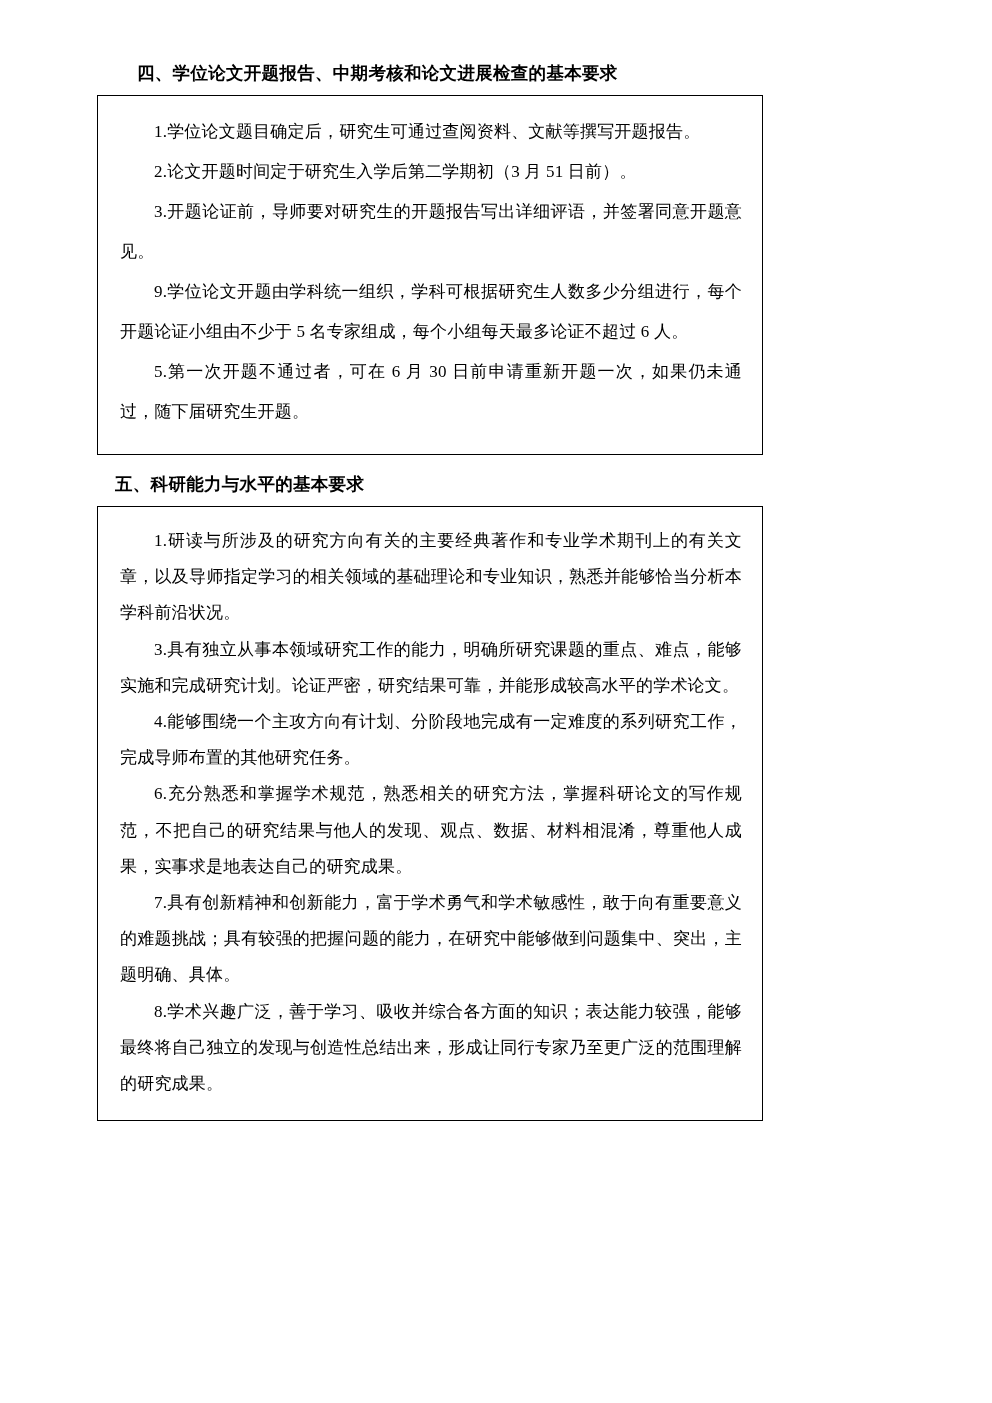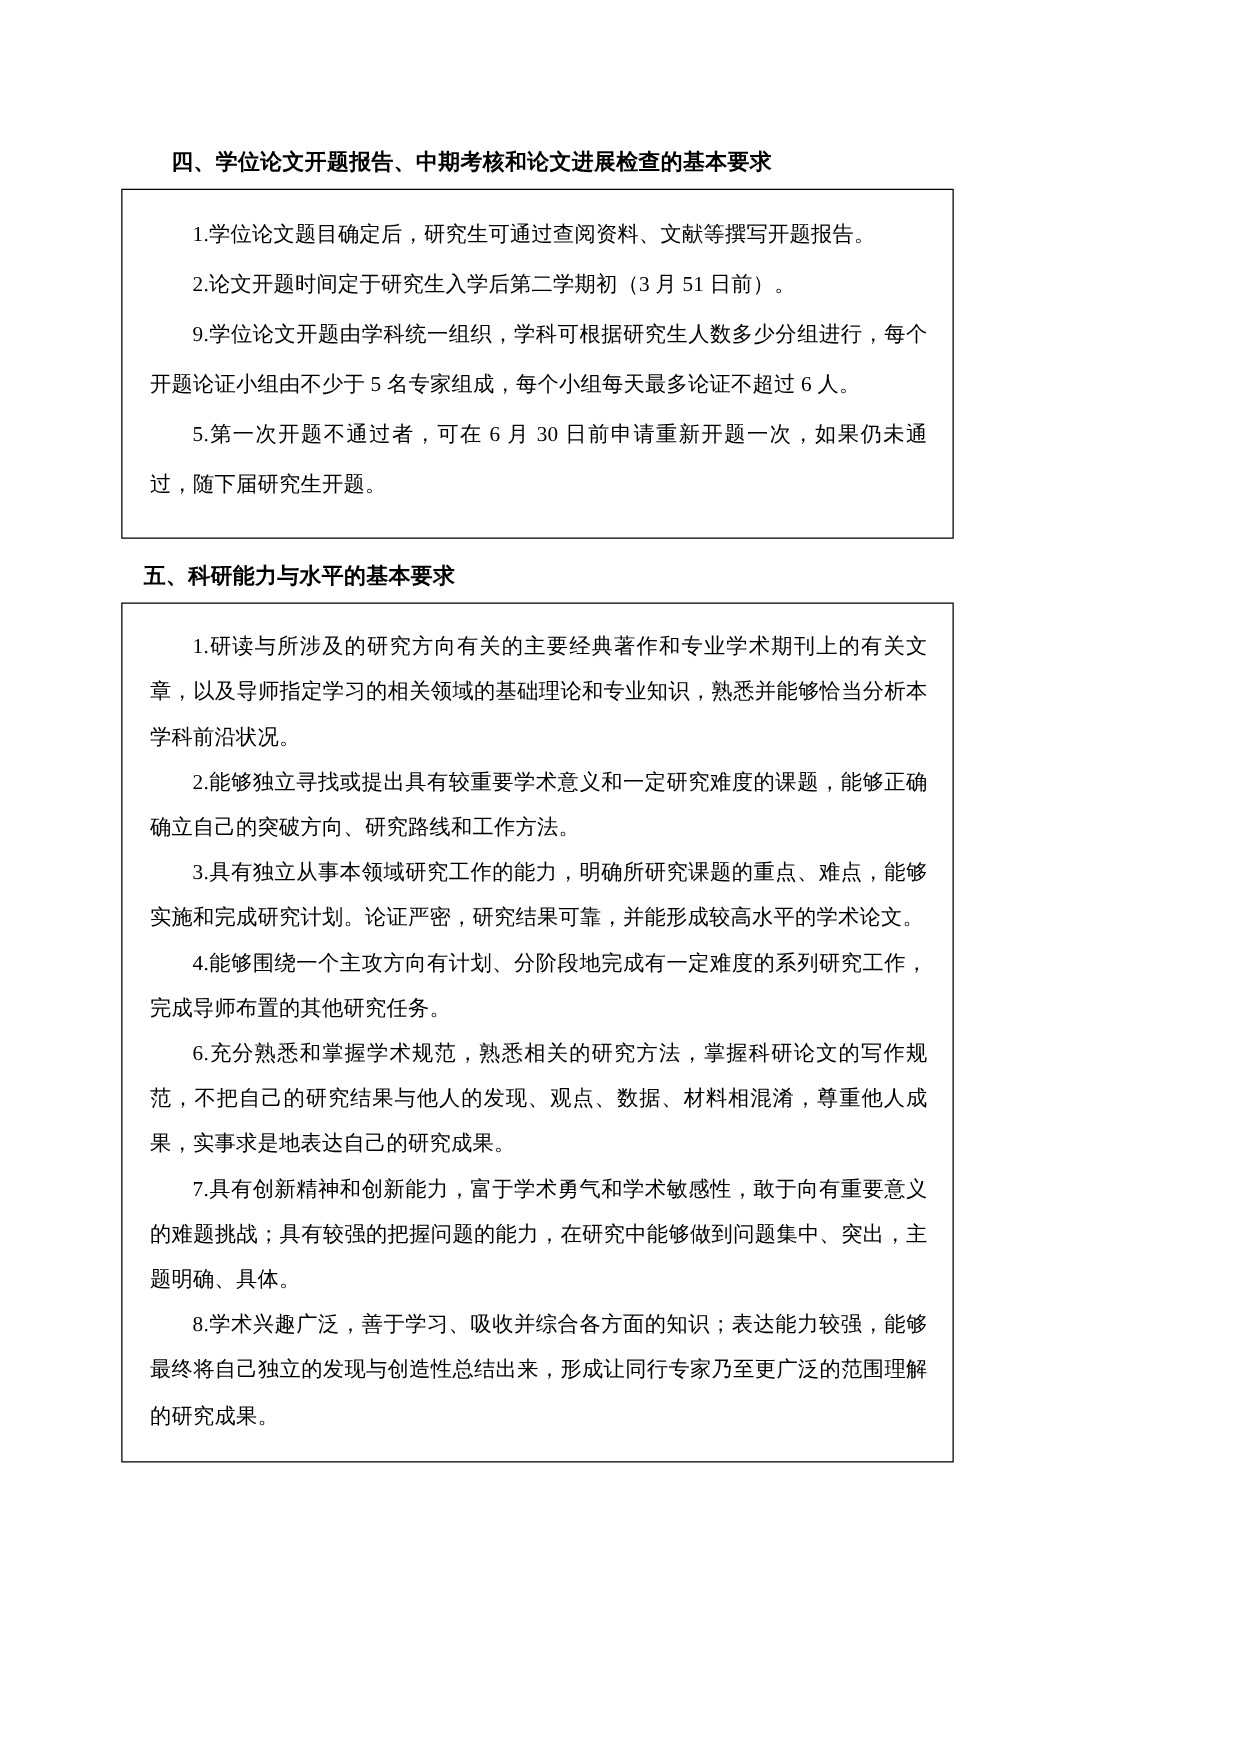--- a/index.html
+++ b/index.html
@@ -11,21 +11,21 @@
     width: 992px;
     min-height: 1403px;
     font-family: "Liberation Serif", serif;
     color: #000000;
   }
   .page {
     position: relative;
     width: 860px;
     min-height: 1403px;
     box-sizing: border-box;
-    padding: 116px 97px 60px 97px;
+    padding: 60px 97px 60px 97px;
   }
   .section {
     margin-bottom: 6px;
   }
   .section-heading {
     font-family: "Liberation Sans", sans-serif;
     font-weight: bold;
     font-size: 17.5px;
     line-height: 1.5;
     letter-spacing: 0.3px;
@@ -63,30 +63,30 @@
 </head>
 <body>
 
 <div class="page">
 
   <div class="section">
     <h2 class="section-heading">四、学位论文开题报告、中期考核和论文进展检查的基本要求</h2>
     <div class="box first">
       <p class="item">1.学位论文题目确定后，研究生可通过查阅资料、文献等撰写开题报告。</p>
       <p class="item">2.论文开题时间定于研究生入学后第二学期初（3 月 51 日前）。</p>
+      <p class="item">3.开题论证前，导师要对研究生的开题报告写出详细评语，并签署同意开题意见。</p>
       <p class="item">9.学位论文开题由学科统一组织，学科可根据研究生人数多少分组进行，每个开题论证小组由不少于 5 名专家组成，每个小组每天最多论证不超过 6 人。</p>
       <p class="item">5.第一次开题不通过者，可在 6 月 30 日前申请重新开题一次，如果仍未通过，随下届研究生开题。</p>
     </div>
   </div>
 
   <div class="section">
     <h2 class="section-heading second">五、科研能力与水平的基本要求</h2>
     <div class="box second">
       <p class="item">1.研读与所涉及的研究方向有关的主要经典著作和专业学术期刊上的有关文章，以及导师指定学习的相关领域的基础理论和专业知识，熟悉并能够恰当分析本学科前沿状况。</p>
-      <p class="item">2.能够独立寻找或提出具有较重要学术意义和一定研究难度的课题，能够正确确立自己的突破方向、研究路线和工作方法。</p>
       <p class="item">3.具有独立从事本领域研究工作的能力，明确所研究课题的重点、难点，能够实施和完成研究计划。论证严密，研究结果可靠，并能形成较高水平的学术论文。</p>
       <p class="item">4.能够围绕一个主攻方向有计划、分阶段地完成有一定难度的系列研究工作，完成导师布置的其他研究任务。</p>
       <p class="item">6.充分熟悉和掌握学术规范，熟悉相关的研究方法，掌握科研论文的写作规范，不把自己的研究结果与他人的发现、观点、数据、材料相混淆，尊重他人成果，实事求是地表达自己的研究成果。</p>
       <p class="item">7.具有创新精神和创新能力，富于学术勇气和学术敏感性，敢于向有重要意义的难题挑战；具有较强的把握问题的能力，在研究中能够做到问题集中、突出，主题明确、具体。</p>
       <p class="item">8.学术兴趣广泛，善于学习、吸收并综合各方面的知识；表达能力较强，能够最终将自己独立的发现与创造性总结出来，形成让同行专家乃至更广泛的范围理解的研究成果。</p>
     </div>
   </div>
 
 </div>
 

